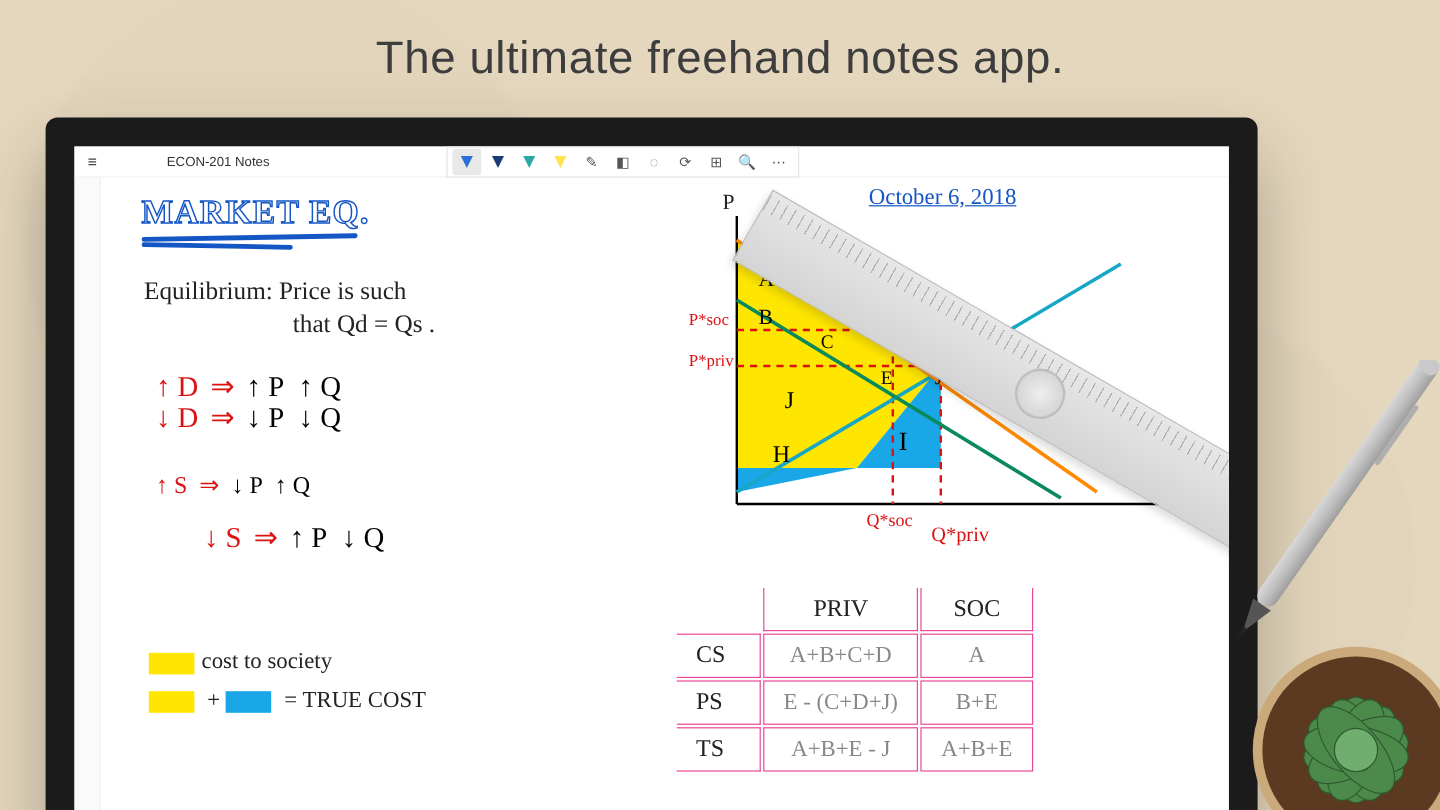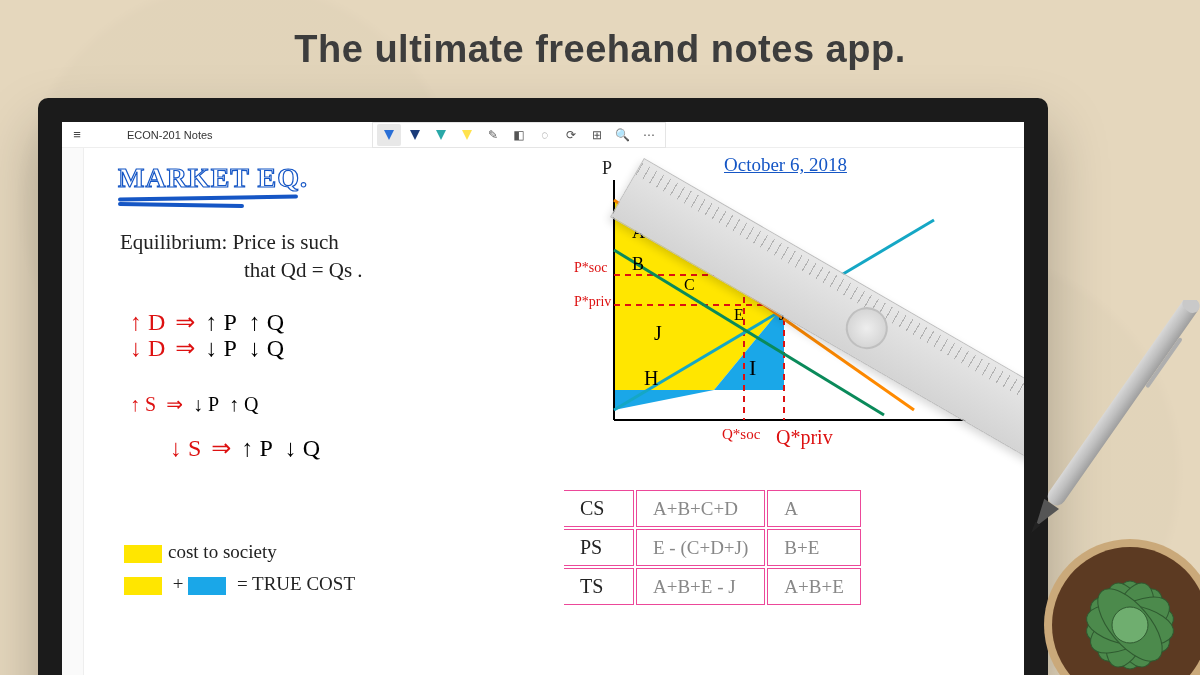--- a/index.html
+++ b/index.html
@@ -15,21 +15,21 @@
       radial-gradient(circle at 20% 30%, rgba(0,0,0,0.015) 0 20%, transparent 21%),
       radial-gradient(circle at 80% 70%, rgba(0,0,0,0.015) 0 20%, transparent 21%),
       #e5d7bd;
   }
   .headline {
     position: absolute;
     top: 28px;
     width: 100%;
     text-align: center;
     font-size: 38px;
-    font-weight: 700;
+    font-weight: 400;
     color: #3d3d3d;
     letter-spacing: .5px;
   }
   
   .tablet {
     position:absolute;
     left: 38px; top: 98px;
     width: 1010px; height: 700px;
     background: #1b1b1b;
     border-radius: 10px 10px 0 0;
@@ -45,21 +45,21 @@
   
   .titlebar {
     height: 26px;
     background:#fff;
     border-bottom:1px solid #eee;
     display:flex; align-items:center;
     font-size:11px; color:#333;
     padding: 0 6px;
   }
   .hamburger { width:18px; text-align:center; color:#444; font-size:13px; cursor:pointer;}
-  .doc-title { margin-left:10px;padding-left:31px; }
+  .doc-title { margin-left:22px;padding-left:31px; }
   .toolbar {
     position:absolute;
     top:0; left: 310px;
     height:26px;
     display:flex; align-items:center; gap:2px;
     background:#fff;
     border:1px solid #e5e5e5;
     padding:0 4px;
     z-index:5;
   }
@@ -144,21 +144,21 @@
     position:absolute; left:478px; top:340px;
     font-family:"Comic Sans MS","Segoe Script",cursive;
     font-size:20px; color:#222;
   }
   .welf-table td, .welf-table th{
     border:1px solid #ec4899; padding:6px 16px; min-width:70px;
     font-weight:normal;
   }
   .welf-table th { border-top:none; }
   .welf-table tr td:first-child, .welf-table tr th:first-child{ border-left:none; }
-  .welf-table .formula{ color:#888; font-size:19px;}
+  .welf-table .formula{ color:#888; font-size:19px;text-align:center;}
   .welf-table th.blank{border:none;}
 
   
   .chip{ display:inline-block; width:38px; height:18px; vertical-align:middle; margin-right:6px;}
   .chip.y{ background:#ffe600;}
   .chip.b{ background:#1aa7e8;}
 
   
   .stylus{
     position:absolute; left:960px; top:300px;
@@ -267,30 +267,35 @@
           <text x="100" y="180" font-family="Comic Sans MS" font-size="20" fill="#000">J</text>
           <text x="225" y="160" font-family="Comic Sans MS" font-size="16" fill="#000">J</text>
           <text x="90" y="225" font-family="Comic Sans MS" font-size="20" fill="#000">H</text>
           <text x="195" y="215" font-family="Comic Sans MS" font-size="22" fill="#000">I</text>
         </svg>
         <span class="hw black" style="left:48px; top:-2px; font-size:18px;">P</span>
         <span class="hw black" style="left:445px; top:246px; font-size:18px;">Q</span>
         <span class="hw red" style="left:20px; top:100px; font-size:14px;">P*soc</span>
         <span class="hw red" style="left:20px; top:134px; font-size:14px;">P*priv</span>
         <span class="hw red" style="left:168px; top:266px; font-size:15px;">Q*soc</span>
-        <span class="hw red" style="left:222px; top:266px; font-size:20px;">Q*priv</span>
+        <span class="hw red" style="left:222px; top:276px; font-size:17px;">Q*priv</span>
       </div>
 
       <div class="ruler">
         <div class="ticks"></div>
         <div class="dial"></div>
       </div>
 
       <table class="welf-table">
         <tbody>
+            <tr>
+          <th class="blank"></th>
+          <th>PRIV</th>
+          <th>SOC</th>
+        </tr>
         <tr>
           <td>CS</td>
           <td class="formula">A+B+C+D</td>
           <td class="formula">A</td>
         </tr>
         <tr>
           <td>PS</td>
           <td class="formula">E - (C+D+J)</td>
           <td class="formula">B+E</td>
         </tr>

